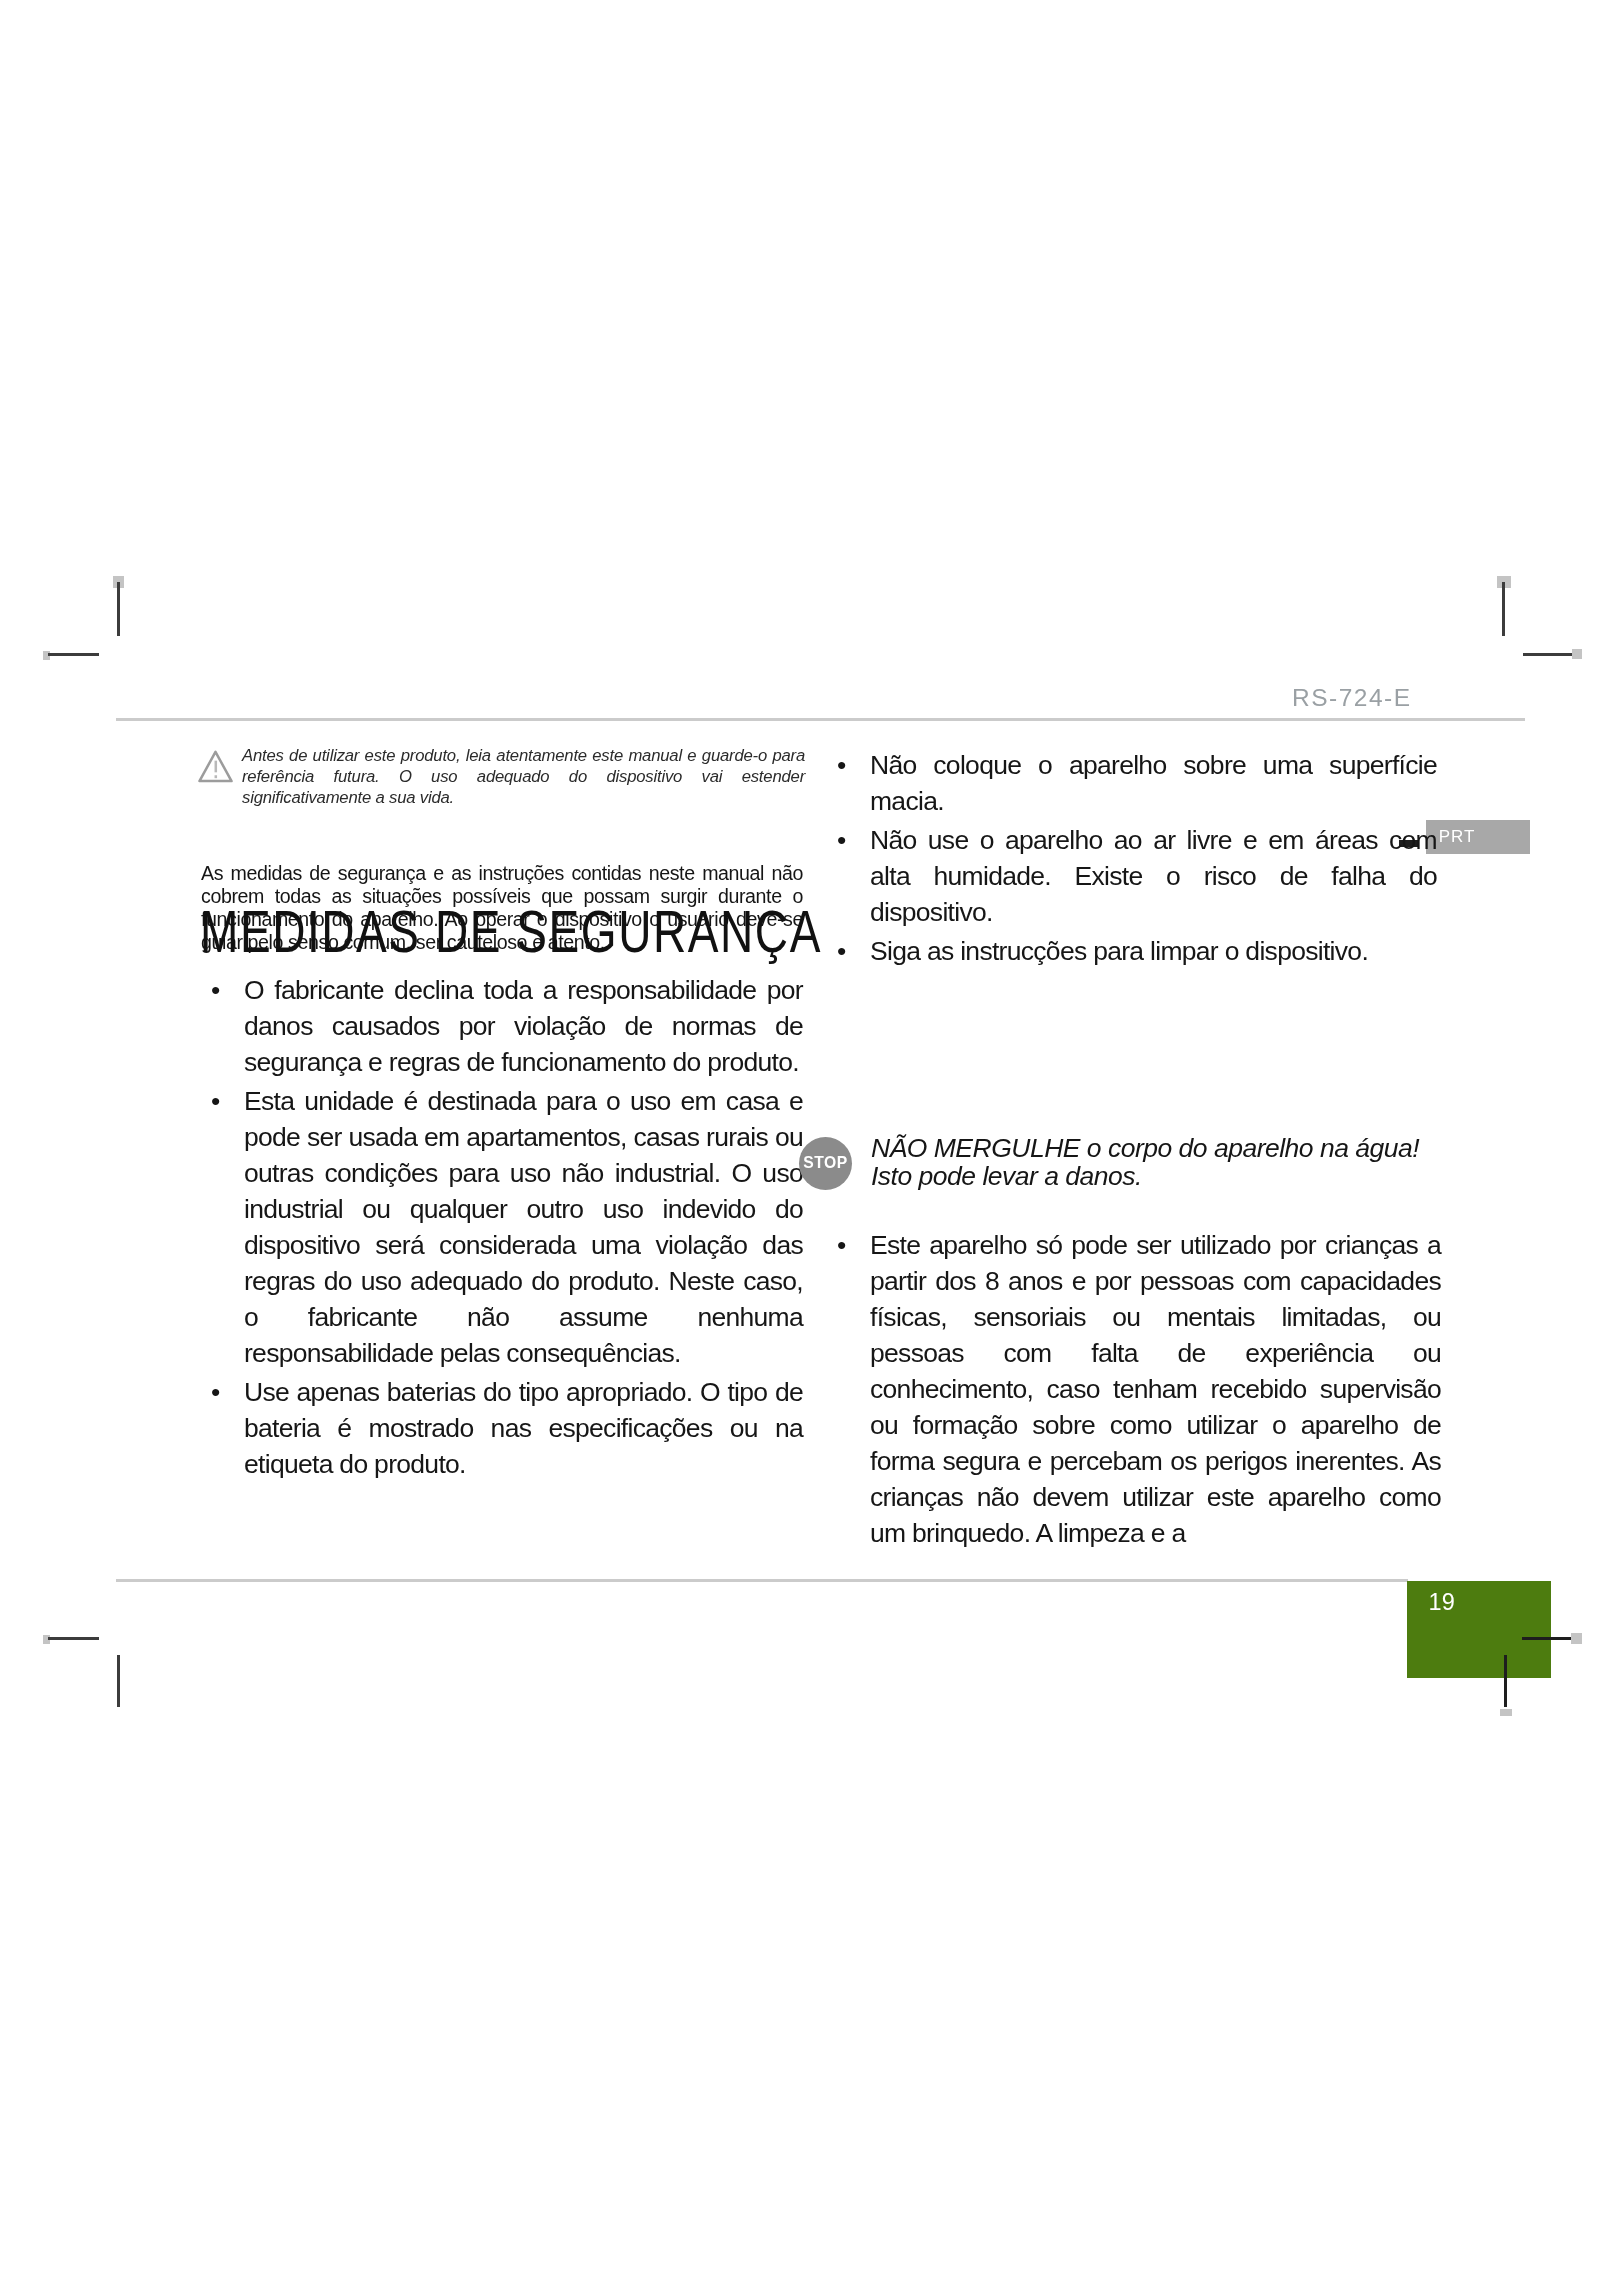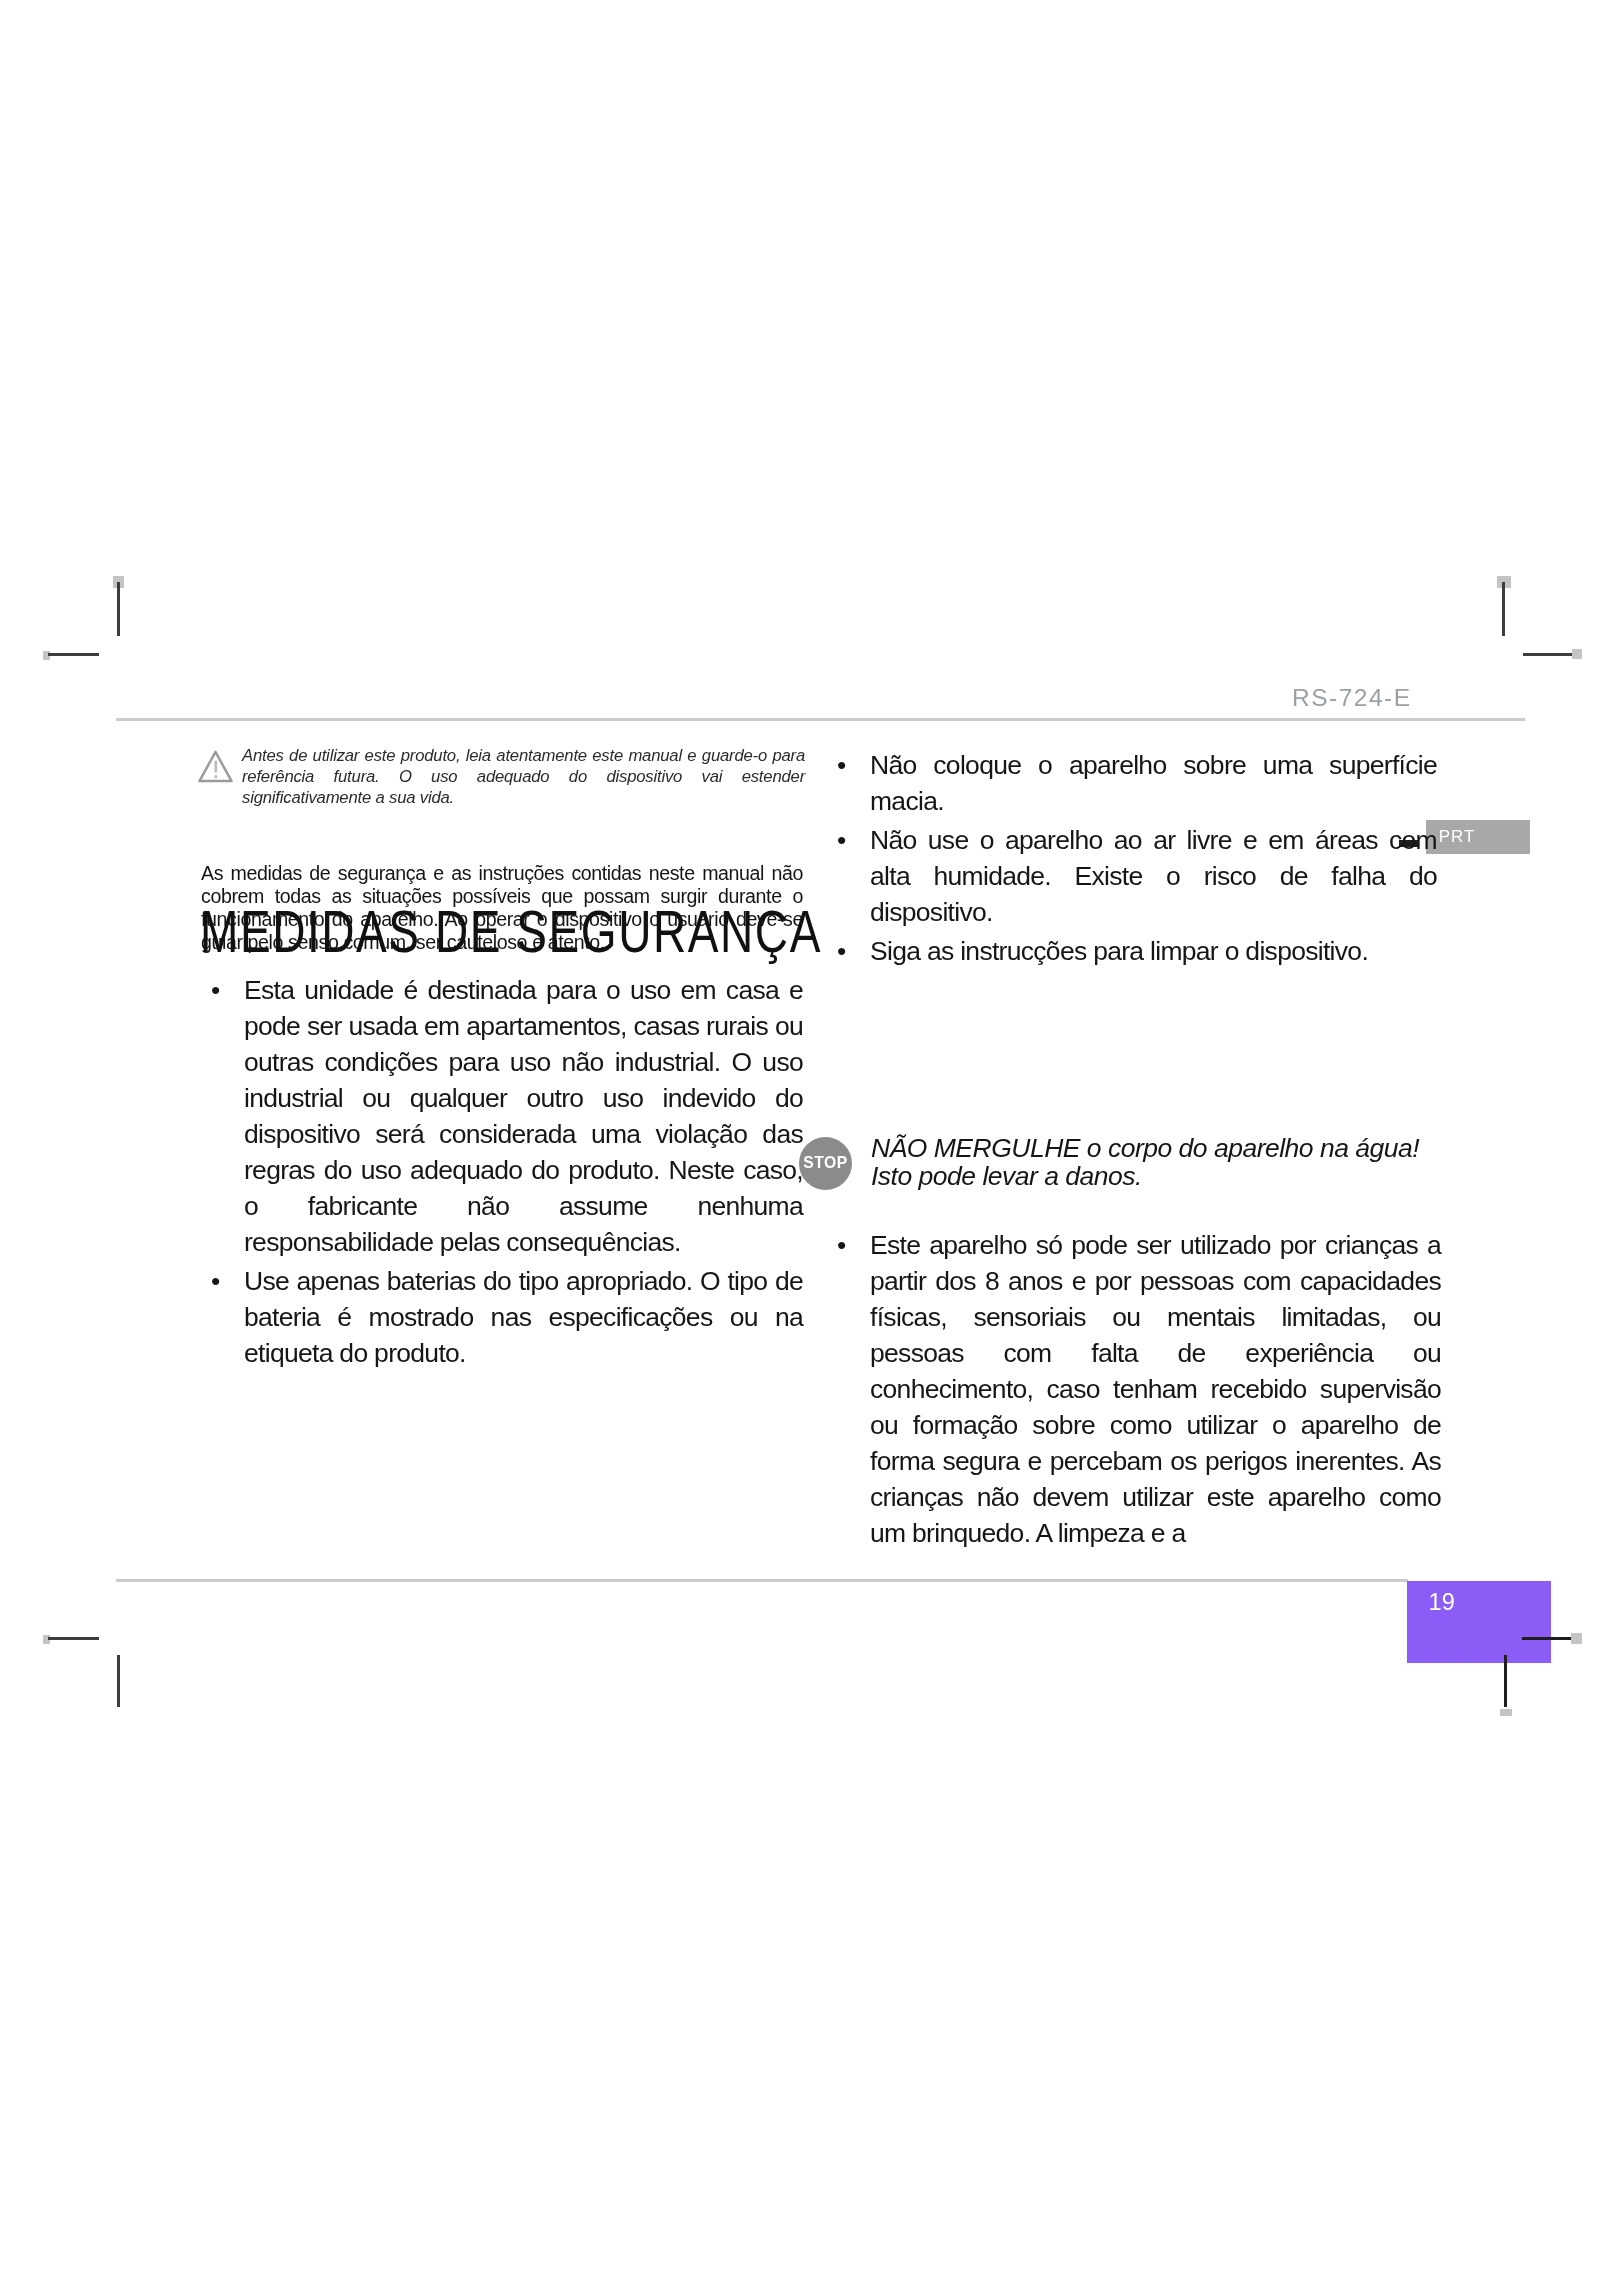--- a/index.html
+++ b/index.html
@@ -35,21 +35,21 @@
   .right-list-2{left:835px;top:1227px;width:606px;}
   
   .stop-note{position:absolute;left:799px;top:1133px;width:647px;display:flex;align-items:flex-end;}
   .stop-circle{flex:0 0 auto;width:53px;height:53px;border-radius:50%;background:#8b8b8b;color:#fff;
     font-size:15.7px;font-weight:bold;display:flex;align-items:center;justify-content:center;
     letter-spacing:0.5px;margin-top:3.9px;}
   .stop-text{margin-left:19px;font-style:italic;font-size:26.5px;line-height:28px;
     letter-spacing:-0.5px;color:#161616;}
   
   .footer-rule{position:absolute;left:116px;top:1579px;width:1292px;height:2.9px;background:#cbcbcb;}
-  .page-box{position:absolute;left:1407px;top:1581px;width:144px;height:82px;background:#8b5cf6;}
+  .page-box{position:absolute;left:1407px;top:1581px;width:144px;height:97px;background:#4d7c0f;}
   .page-num{position:absolute;left:21.6px;top:7.8px;color:#ffffff;font-size:23.5px;}
 </style>
 </head>
 <body>
 
 <div id="page">
 
   <div class="mark-cap" style="left:113px;top:576px;width:10.8px;height:11.8px;"></div>
   <div class="mark" style="left:117px;top:582px;width:2.9px;height:54px;"></div>
   <div class="mark-cap" style="left:43px;top:651px;width:6.9px;height:8.8px;"></div>
@@ -72,20 +72,21 @@
       <rect x="18" y="12" width="2.6" height="12" fill="#b9b9b9"></rect>
       <rect x="18" y="27" width="2.6" height="3" fill="#b9b9b9"></rect>
     </svg>
   </div>
   <div class="note">Antes de utilizar este produto, leia atentamente este manual e guarde-o para referência futura. O uso adequado do dispositivo vai estender significativamente a sua vida.</div>
   <div class="bold-note">As medidas de segurança e as instruções contidas neste manual não cobrem todas as situações possíveis que possam surgir durante o funcionamento do aparelho. Ao operar o dispositivo o usuário deve-se guiar pelo senso comum, ser cauteloso e atento.</div>
 
   <div class="sec-title">MEDIDAS DE SEGURANÇA</div>
 
   <ul class="blist left-list">
+    <li>O fabricante declina toda a responsabilidade por danos causados por violação de normas de segurança e regras de funcionamento do produto.</li>
     <li>Esta unidade é destinada para o uso em casa e pode ser usada em apartamentos, casas rurais ou outras condições para uso não industrial. O uso industrial ou qualquer outro uso indevido do dispositivo será considerada uma violação das regras do uso adequado do produto. Neste caso, o fabricante não assume nenhuma responsabilidade pelas consequências.</li>
     <li>Use apenas baterias do tipo apropriado. O tipo de bateria é mostrado nas especificações ou na etiqueta do produto.</li>
   </ul>
 
   <ul class="blist right-list">
     <li>Não coloque o aparelho sobre uma superfície macia.</li>
     <li>Não use o aparelho ao ar livre e em áreas com alta humidade. Existe o risco de falha do dispositivo.</li>
     <li>Siga as instrucções para limpar o dispositivo.</li>
   </ul>
 

